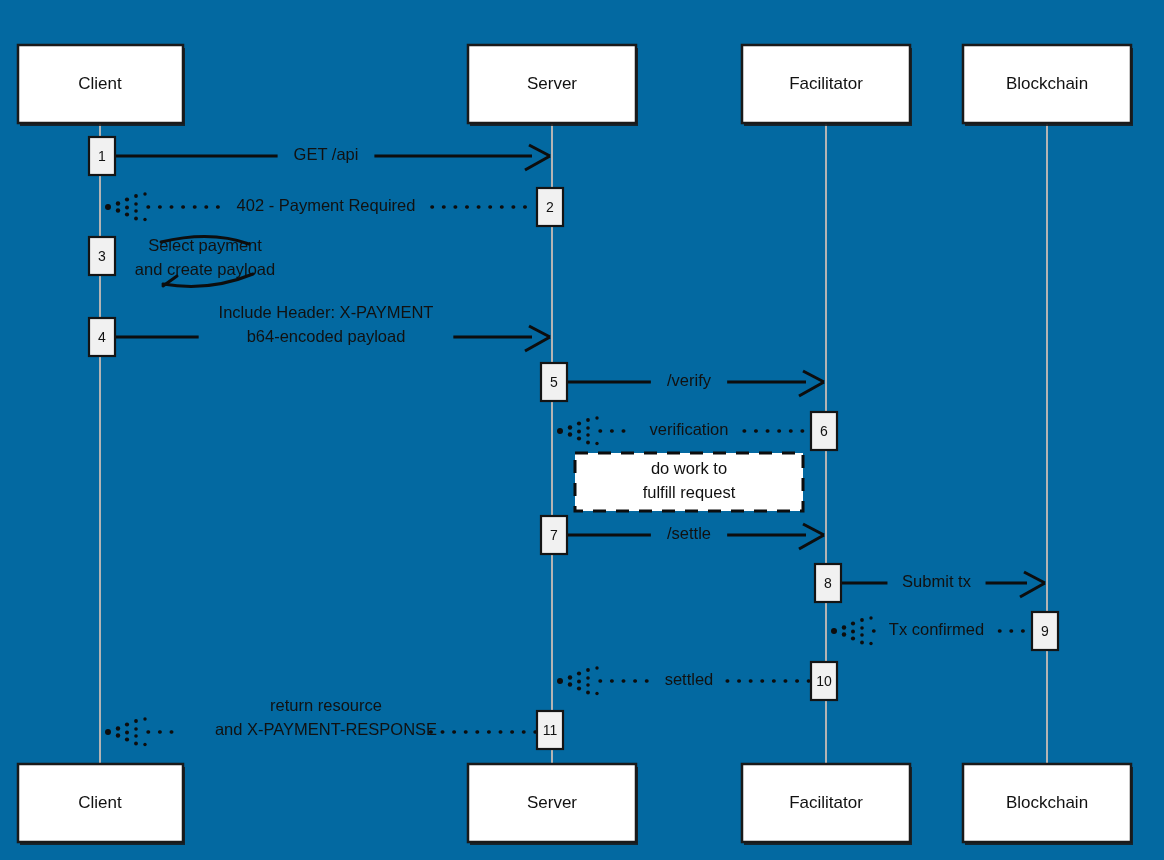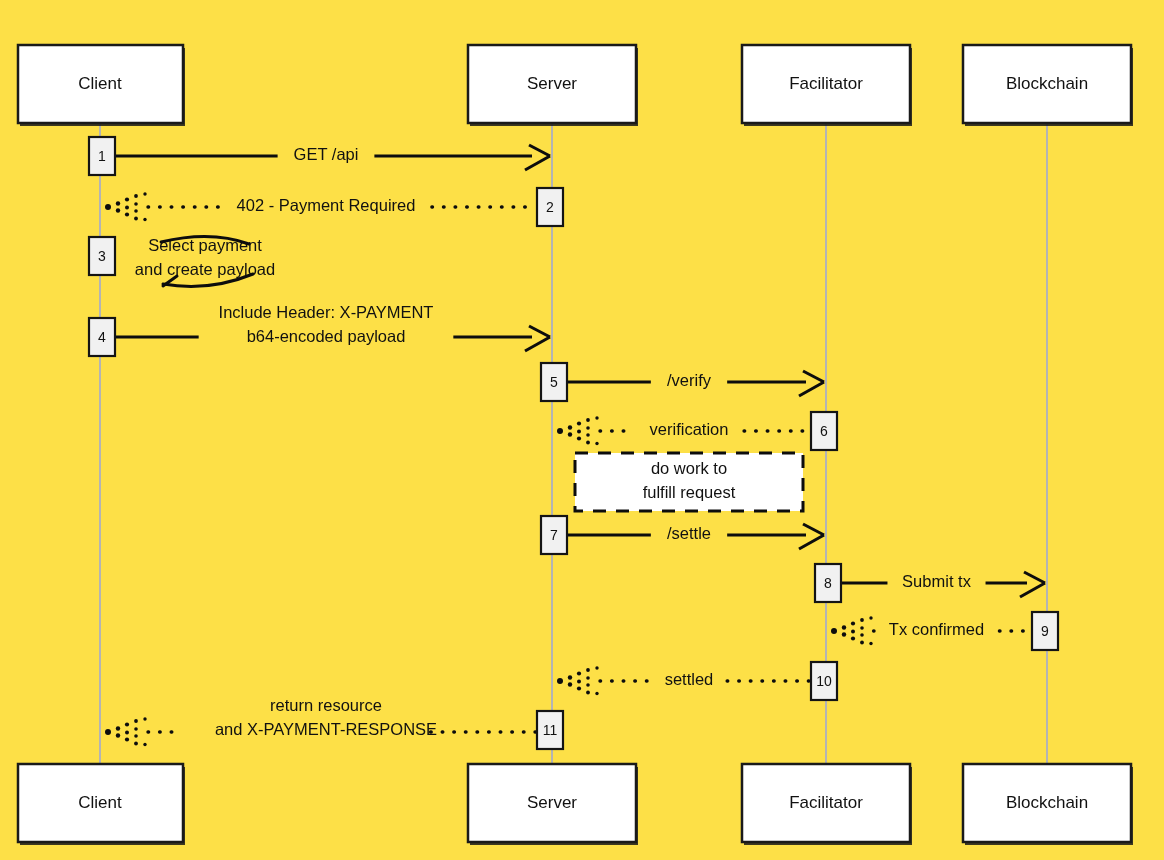--- a/index.html
+++ b/index.html
@@ -10,21 +10,21 @@
   body {
     width: 1164px;
     height: 860px;
     font-family: "Liberation Sans", sans-serif;
     overflow: hidden;
   }
   #diagram-root {
     position: relative;
     width: 1164px;
     height: 860px;
-    background: #fde047;
+    background: #0369a1;
   }
   svg.seq {
     position: absolute;
     left: 0;
     top: 0;
     width: 1164px;
     height: 860px;
   }
   .lifeline-line {
     stroke: #b4b4b4;

